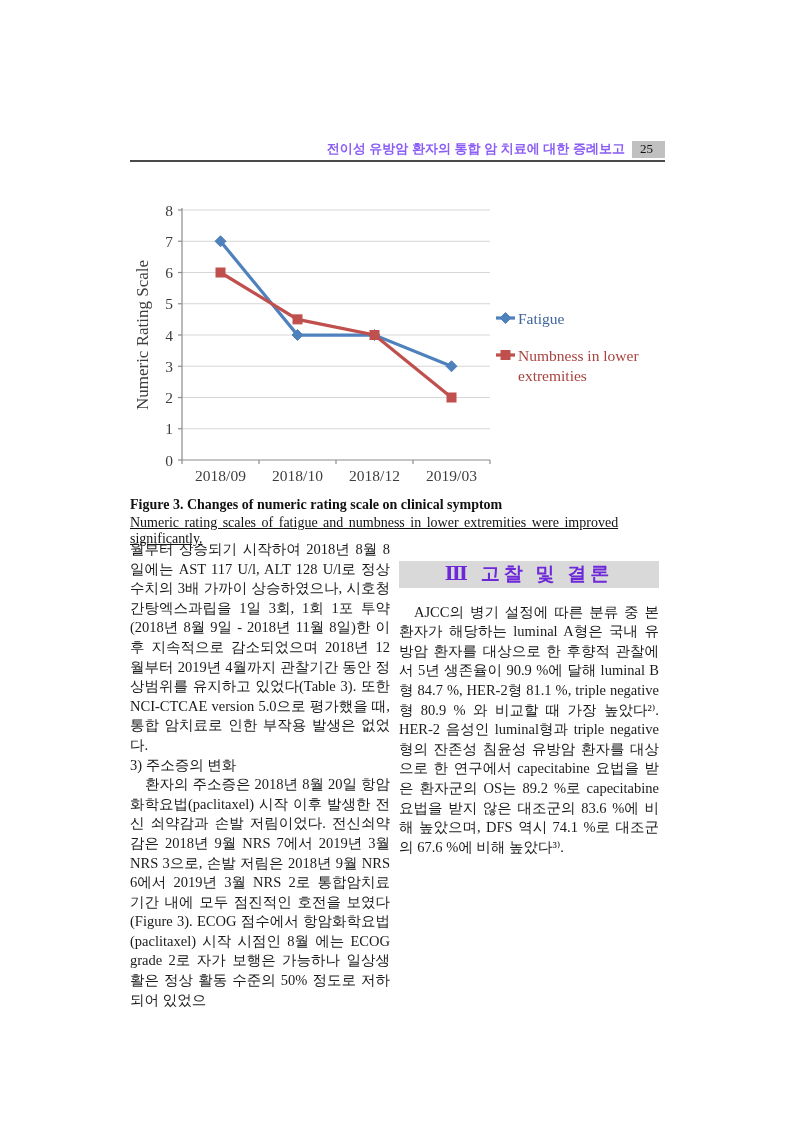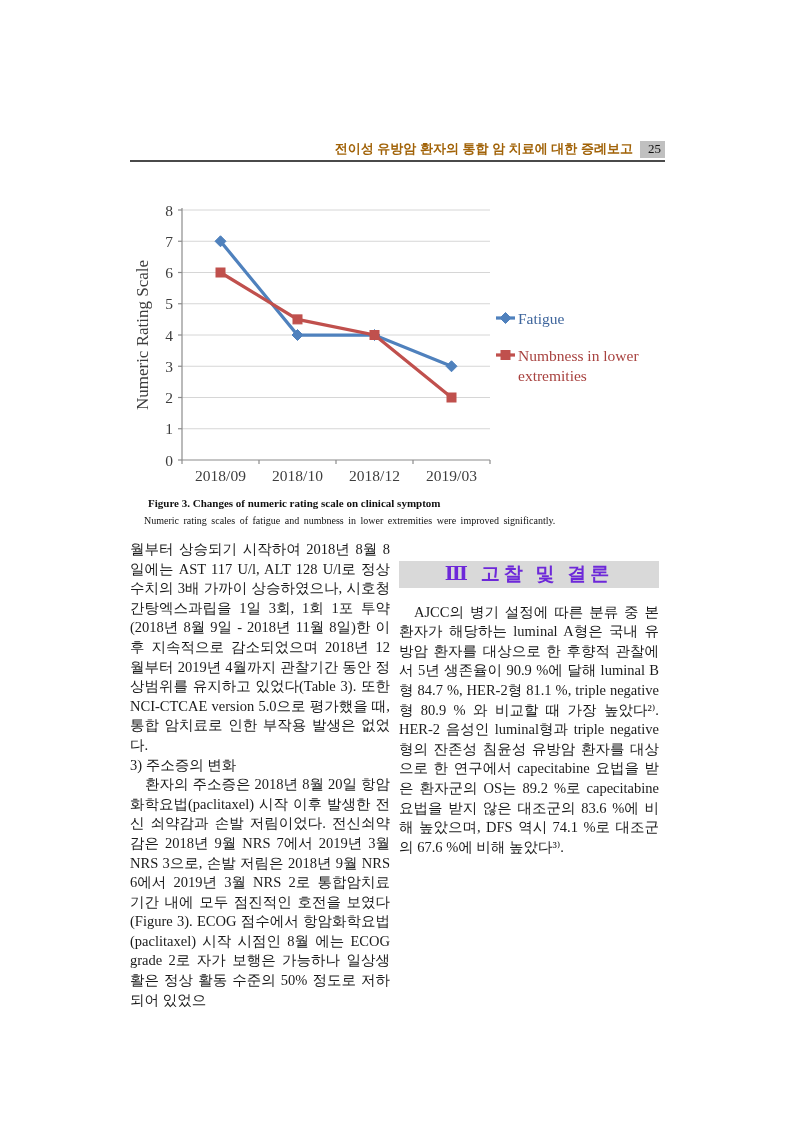--- a/index.html
+++ b/index.html
@@ -9,36 +9,36 @@
     font-family:"Liberation Serif","DejaVu Serif",serif;color:#1a1a1a;
   }
   
   .running-head{
     position:absolute;left:130px;top:140px;width:535px;
     border-bottom:2px solid #4a4a4a;padding-bottom:2px;
     display:flex;justify-content:flex-end;align-items:center;gap:7px;
   }
   .running-head .title{
     font-family:"Liberation Sans","DejaVu Sans",sans-serif;
-    font-weight:bold;font-size:13px;color:#a16207;letter-spacing:0px;
+    font-weight:bold;font-size:13px;color:#8b5cf6;letter-spacing:0px;
   }
   .running-head .pagenum{
-    background:#c0c0c0;padding:0px 4px 1px 8px;font-size:13px;
+    background:#c0c0c0;padding:0px 12px 1px 8px;font-size:13px;
     font-family:"Liberation Serif",serif;color:#111;
   }
   
   .chart-figure{position:absolute;left:130px;top:188px;width:545px;height:302px;}
   
   .fig-caption{
-    position:absolute;left:148px;top:497px;width:535px;
-    font-size:11px;font-weight:bold;color:#111;
+    position:absolute;left:130px;top:497px;width:535px;
+    font-size:14px;font-weight:bold;color:#111;
   }
   .fig-subcaption{
-    position:absolute;left:144px;top:515px;width:535px;
-    font-size:10px;color:#111;word-spacing:2px;
+    position:absolute;left:130px;top:515px;width:535px;
+    font-size:14px;color:#111;word-spacing:2px;text-decoration:underline;
   }
   
   .columns{
     position:absolute;left:130px;top:540px;width:535px;
     display:flex;gap:9px;
   }
   .col{width:260px;font-size:14.5px;line-height:19.6px;text-align:justify;}
   .col p{margin:0;}
   .col p.indent{text-indent:15px;}
   .subhead{margin:20px 0 4px 14px;}

